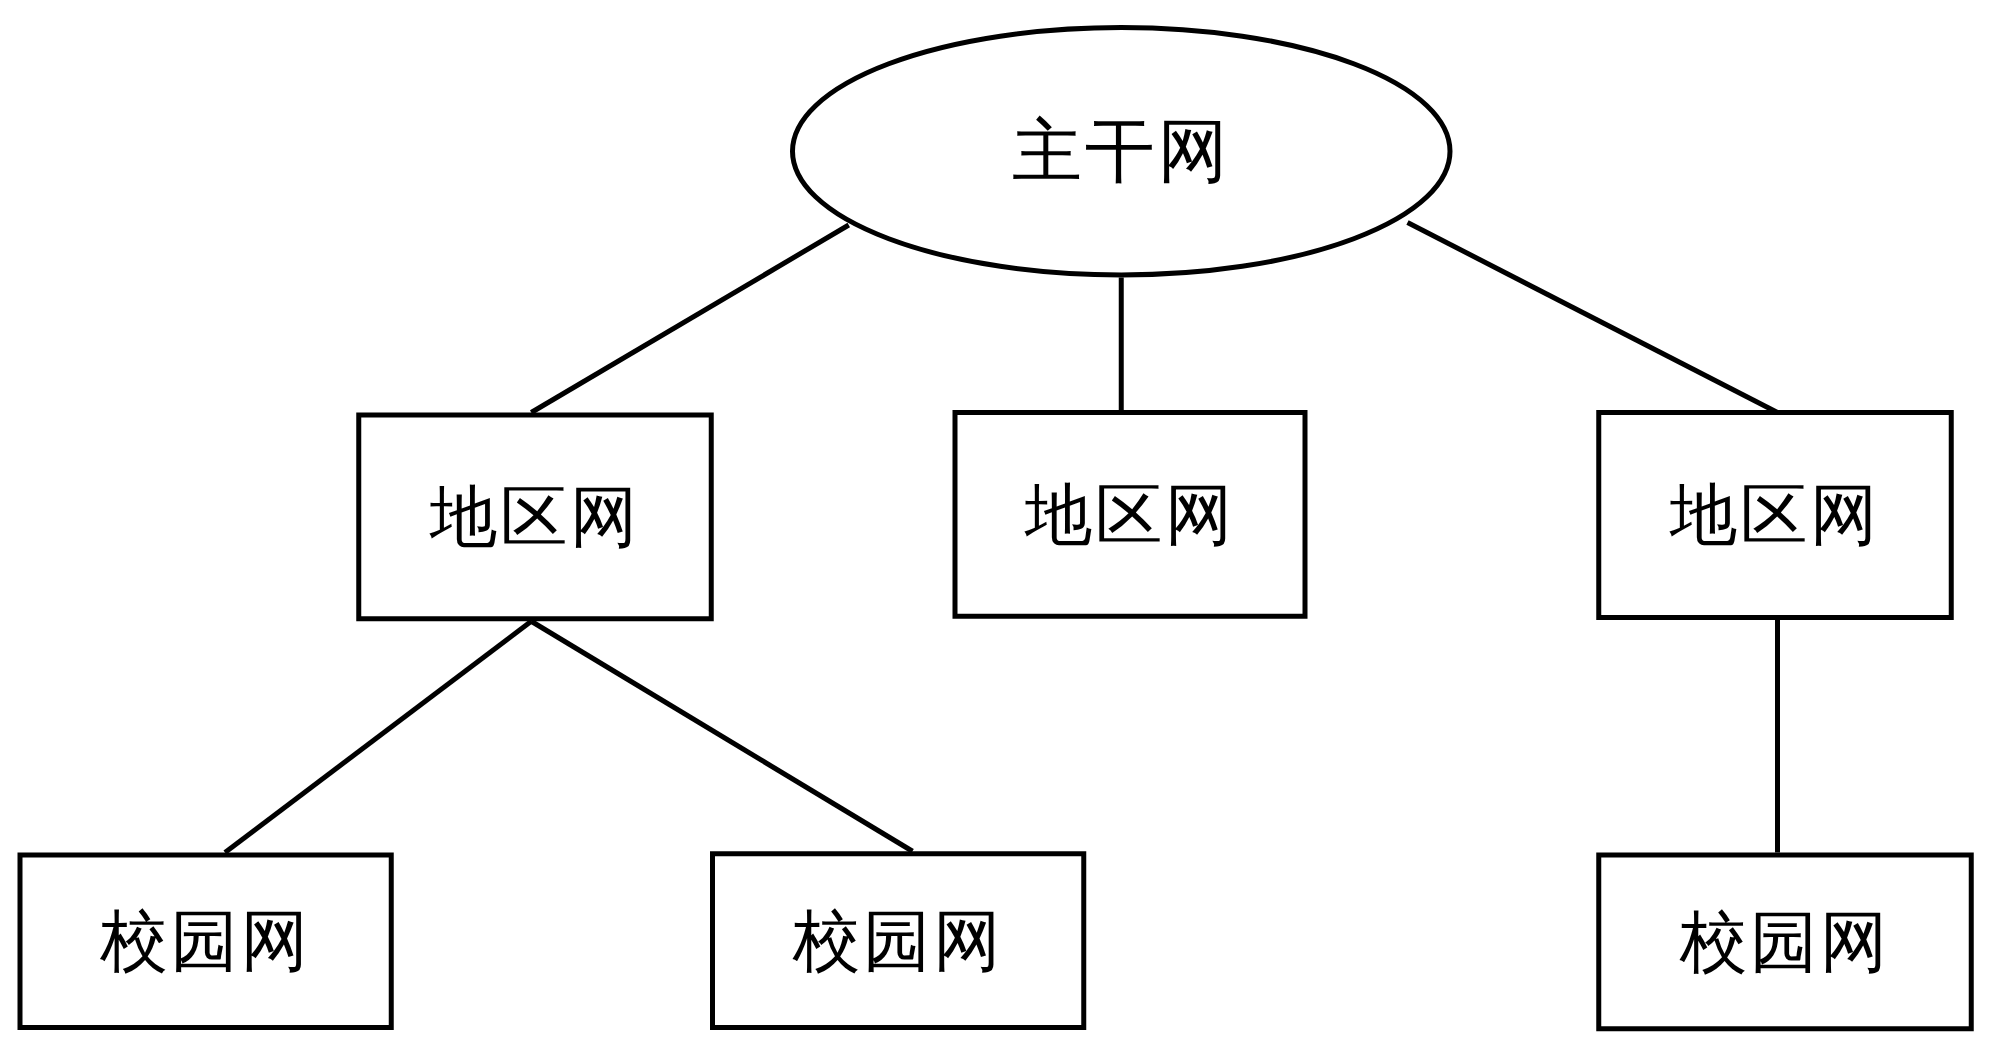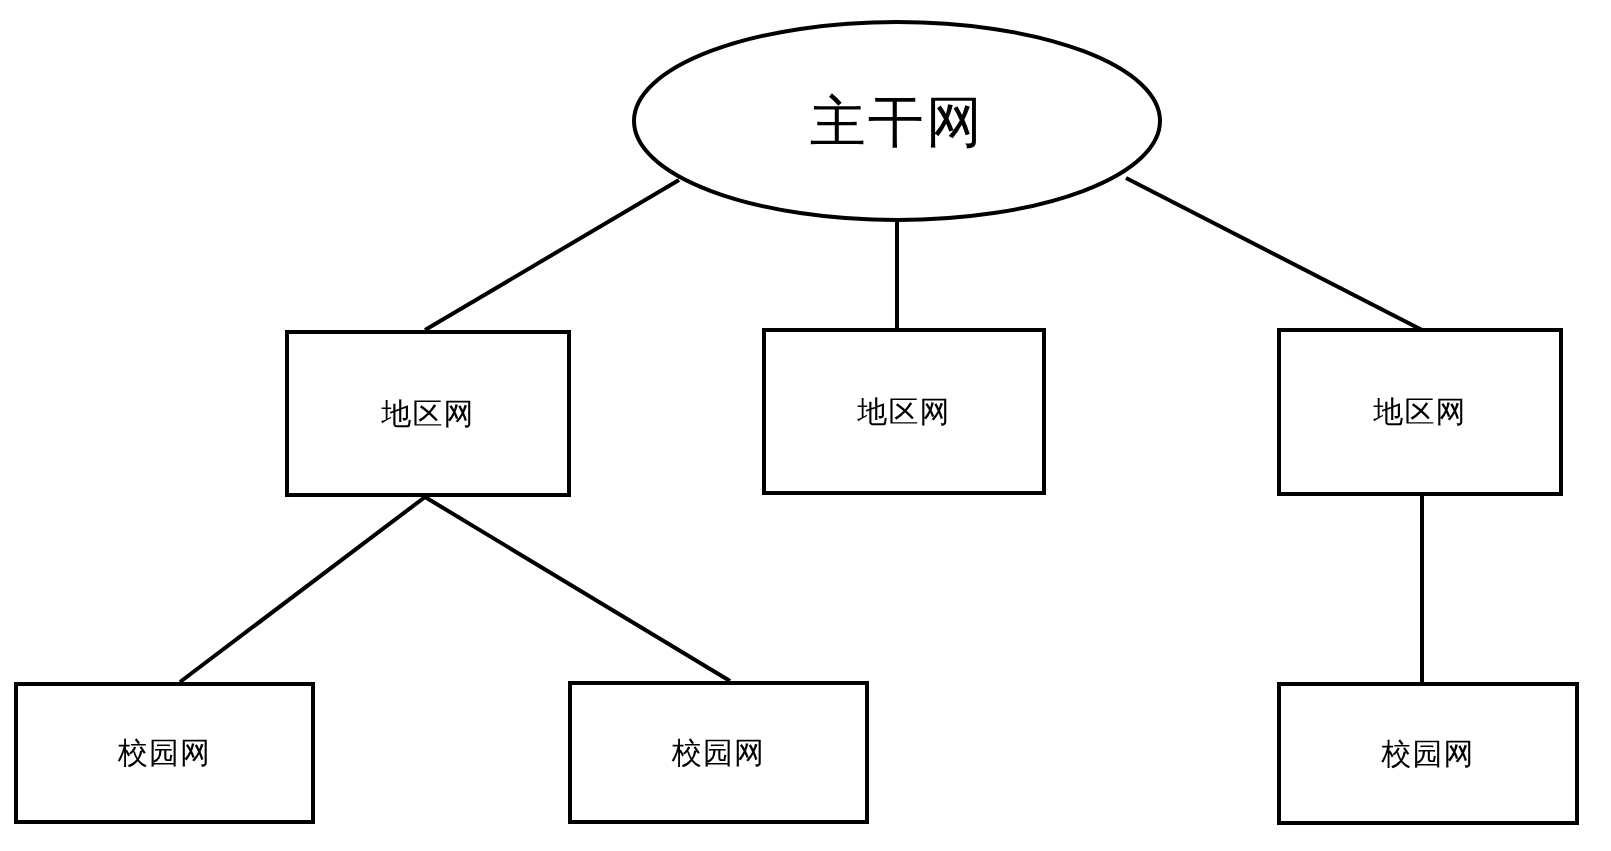--- a/index.html
+++ b/index.html
@@ -34,21 +34,21 @@
     color: #000000;
     letter-spacing: 0.04em;
     white-space: nowrap;
     pointer-events: none;
   }
   .root-label {
     font-size: 56px;
     line-height: 1;
   }
   .box-label {
-    font-size: 30px;
+    font-size: 54px;
     line-height: 1;
   }
   
   #label-root       { left: 632px; top: 20px;  width: 530px; height: 203px; }
   #label-region-0   { left: 285px; top: 330px; width: 286px; height: 167px; }
   #label-region-1   { left: 762px; top: 328px; width: 284px; height: 167px; }
   #label-region-2   { left: 1277px;top: 328px; width: 286px; height: 168px; }
   #label-campus-0   { left: 14px;  top: 682px; width: 301px; height: 142px; }
   #label-campus-1   { left: 568px; top: 681px; width: 301px; height: 143px; }
   #label-campus-2   { left: 1277px;top: 682px; width: 302px; height: 143px; }

